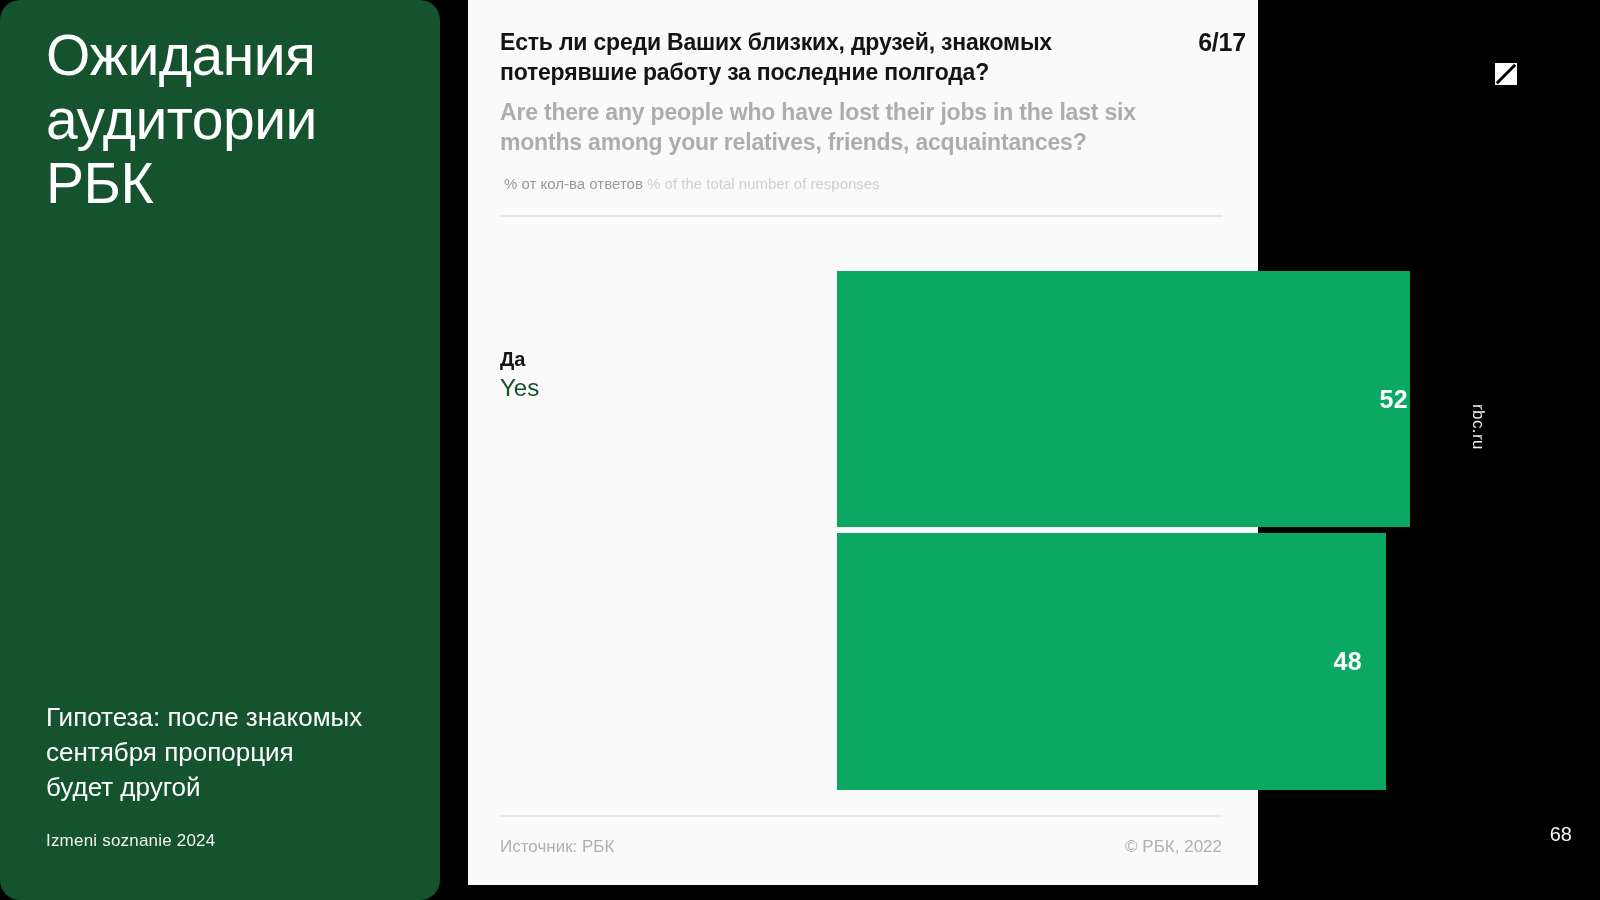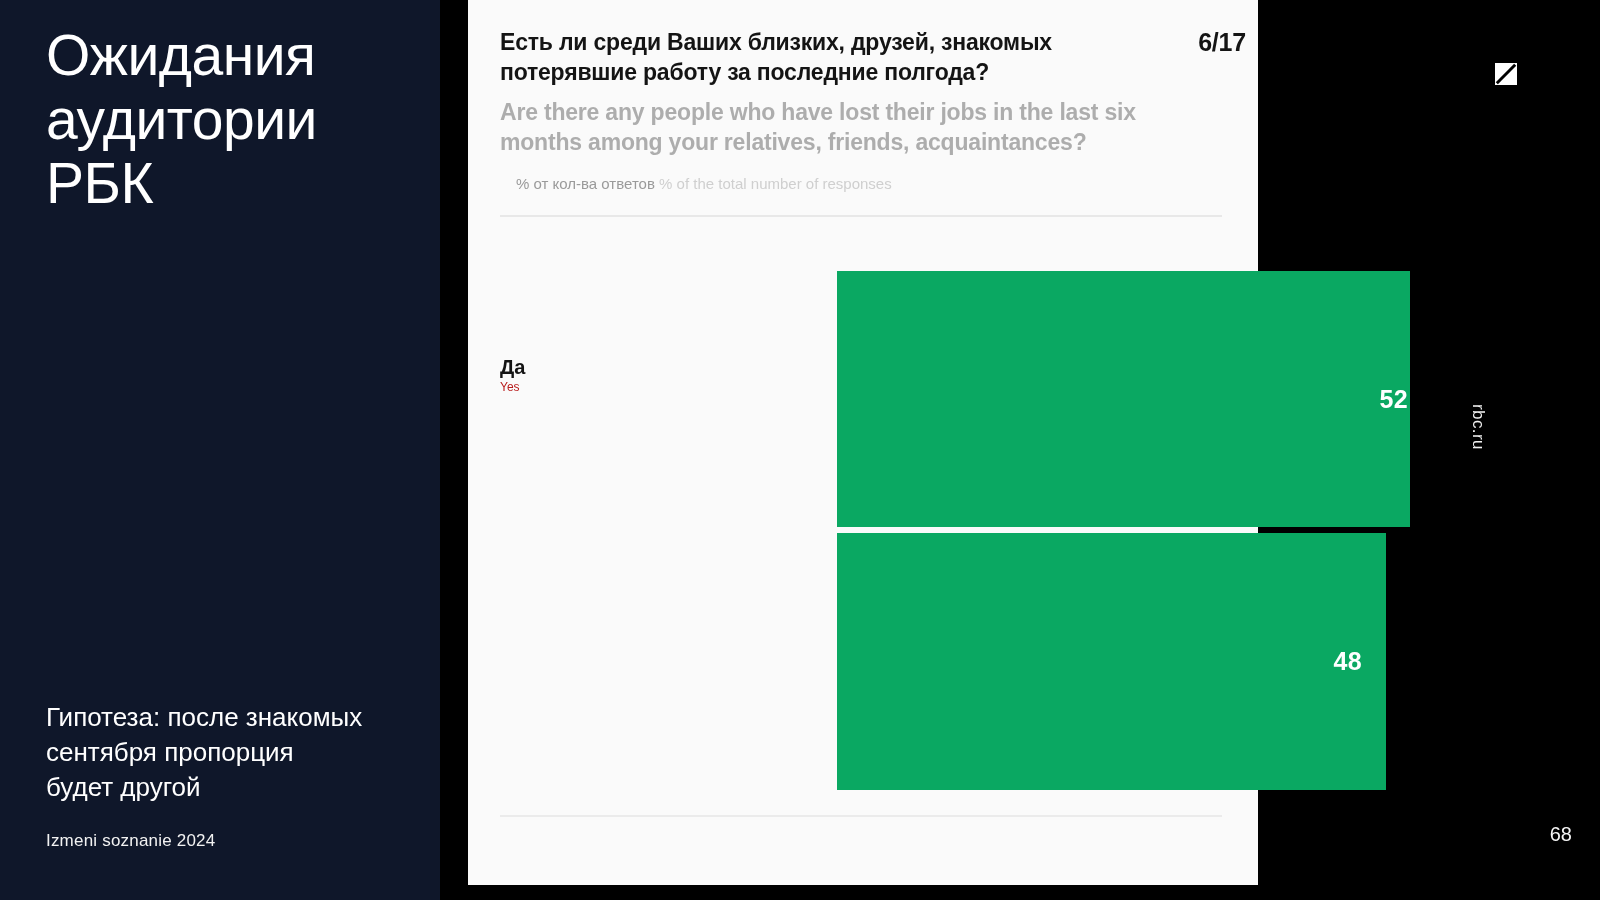--- a/index.html
+++ b/index.html
@@ -14,21 +14,22 @@
     overflow: hidden;
     font-family: "Liberation Sans", "DejaVu Sans", sans-serif;
     position: relative;
   }
 
   
   .slide-left {
     position: absolute;
     left: 0; top: 0;
     width: 440px; height: 900px;
-    background: #0f172a;
+    background: #14532d;
+    border-radius: 20px;
   }
   .slide-title {
     position: absolute;
     left: 46px;
     top: 24px;
     width: 400px;
     color: #ffffff;
     font-size: 57px;
     line-height: 1.12;
     font-weight: 400;
@@ -110,21 +111,21 @@
     font-size: 23px;
     font-weight: 700;
     color: #adadad;
     line-height: 1.32;
     letter-spacing: -0.2px;
     max-width: 800px;
     white-space: pre-line;
   }
   .units {
     position: absolute;
-    left: 16px;
+    left: 4px;
     top: 176px;
     font-size: 15px;
     line-height: 1;
   }
   .units .u-ru { color: #9a9a9a; }
   .units .u-en { color: #cfcfcf; }
 
   .divider {
     position: absolute;
     left: 0;
@@ -157,23 +158,23 @@
     transform: translateY(-50%);
     width: 280px;
   }
   .bar-label .lab-ru {
     font-size: 20px;
     font-weight: 700;
     color: #141414;
     line-height: 1.3;
   }
   .bar-label .lab-en {
-    font-size: 12px;
-    font-weight: 400;
-    color: #b91c1c;
+    font-size: 24px;
+    font-weight: 400;
+    color: #14532d;
     line-height: 1.3;
   }
 
   .bar {
     position: absolute;
     left: 337px;
     top: 0;
     height: 100%;
     background: #0aa862;
     display: flex;
@@ -304,20 +305,24 @@
 
       <div class="bar-row r1">
         <div class="bar" style="width:549px;justify-content:flex-end;">
           <span class="bar-value">48</span>
         </div>
       </div>
 
     </div>
 
     <div class="foot-divider"></div>
+    <div class="card-foot">
+      <span>Источник: РБК</span>
+      <span>© РБК, 2022</span>
+    </div>
 
   </div>
 </div>
 
 <div class="slide-right">
   <div class="logo-mark"></div>
   <div class="rail-url">rbc.ru</div>
   <div class="page-no">68</div>
 </div>
 

